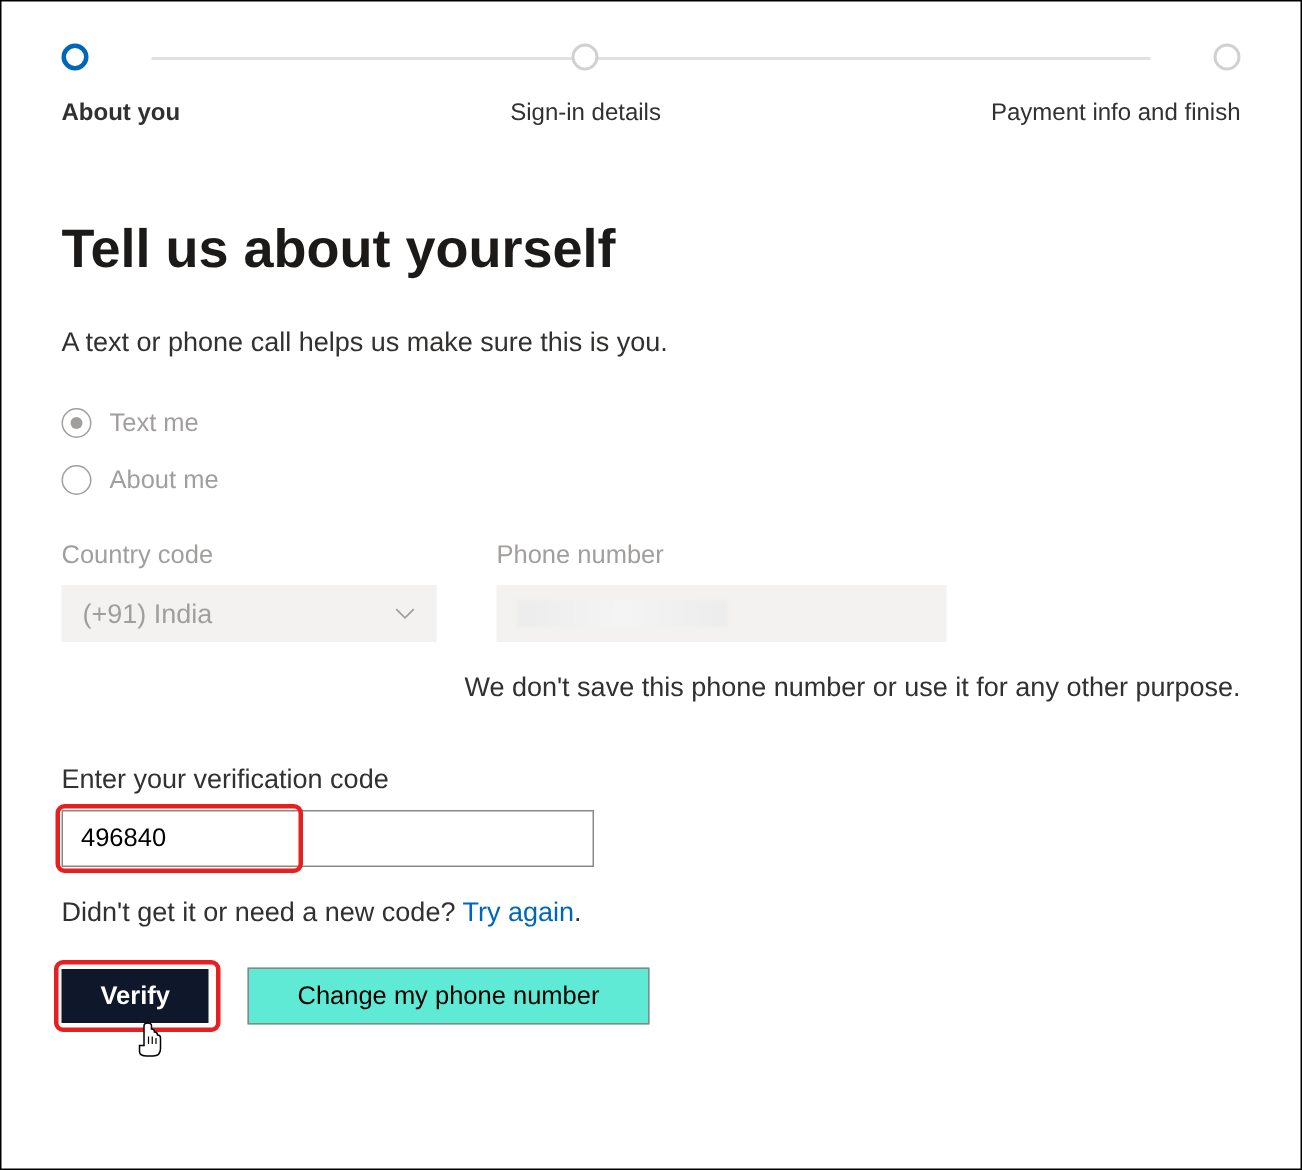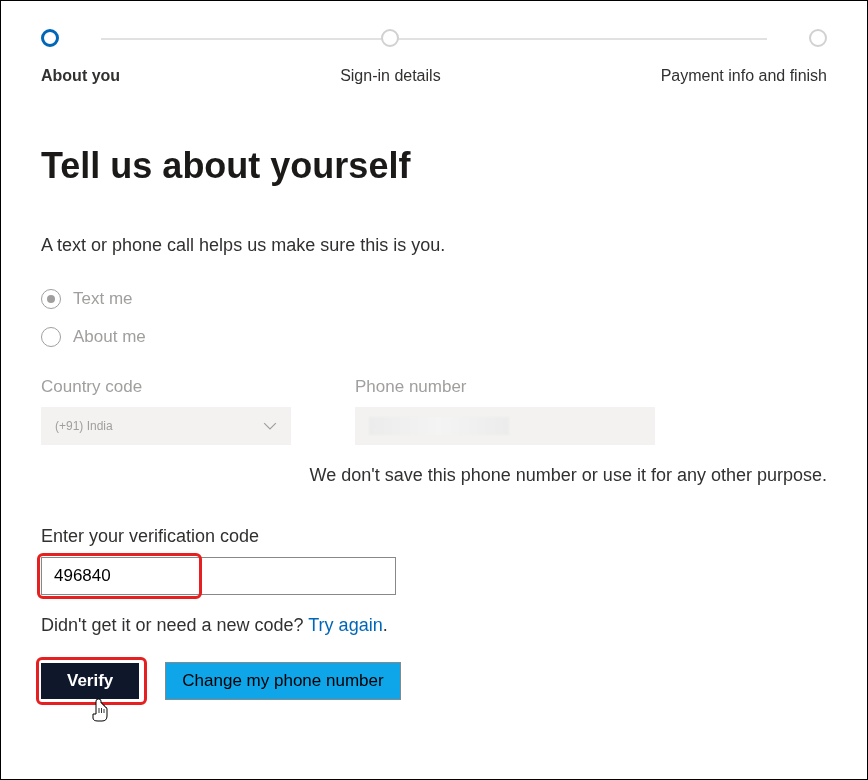--- a/index.html
+++ b/index.html
@@ -64,21 +64,21 @@
     }
     .stepper-inner {
       position: relative;
       width: 100%;
       display: flex;
       justify-content: space-between;
     }
     h1 {
       font-size: 36px;
       font-weight: 700;
-      margin-bottom: 45px;
+      margin-bottom: 28px;
       color: #1b1a19;
     }
     .instructions {
       font-size: 18px;
       line-height: 1.5;
       margin-bottom: 30px;
       color: #323130;
     }
     .radio-group {
       margin-bottom: 30px;
@@ -105,42 +105,42 @@
       height: 8px;
       border-radius: 50%;
       background: #a19f9d;
     }
     .radio-label {
       font-size: 17px;
       color: #a19f9d;
     }
     .field-row {
       display: flex;
-      gap: 64px;
+      gap: 40px;
       margin-bottom: 20px;
     }
     .field {
       display: flex;
       flex-direction: column;
     }
     .field-label {
       font-size: 17px;
       color: #a19f9d;
       margin-bottom: 10px;
     }
     .select-box {
       width: 250px;
       height: 38px;
       background: #f3f2f1;
       display: flex;
       align-items: center;
       justify-content: space-between;
       padding: 0 14px;
       color: #a19f9d;
-      font-size: 12px;
+      font-size: 18px;
     }
     .chevron {
       width: 14px;
       height: 14px;
     }
     .text-box {
       width: 300px;
       height: 38px;
       background: #f3f2f1;
       display: flex;
@@ -204,24 +204,24 @@
       background: #0f172a;
       color: #fff;
       border: none;
       font-size: 17px;
       font-weight: 600;
       padding: 8px 26px;
       cursor: pointer;
       font-family: inherit;
     }
     .btn-secondary {
-      background: #0ea5e9;
+      background: #5eead4;
       border: 1px solid #8a8886;
       font-size: 17px;
-      padding: 8px 16px;
+      padding: 8px 32px;
       cursor: pointer;
       font-family: inherit;
     }
     .red-highlight-button {
       position: absolute;
       top: -5px;
       left: -5px;
       width: 111px;
       height: 48px;
       border: 3px solid #e62020;

